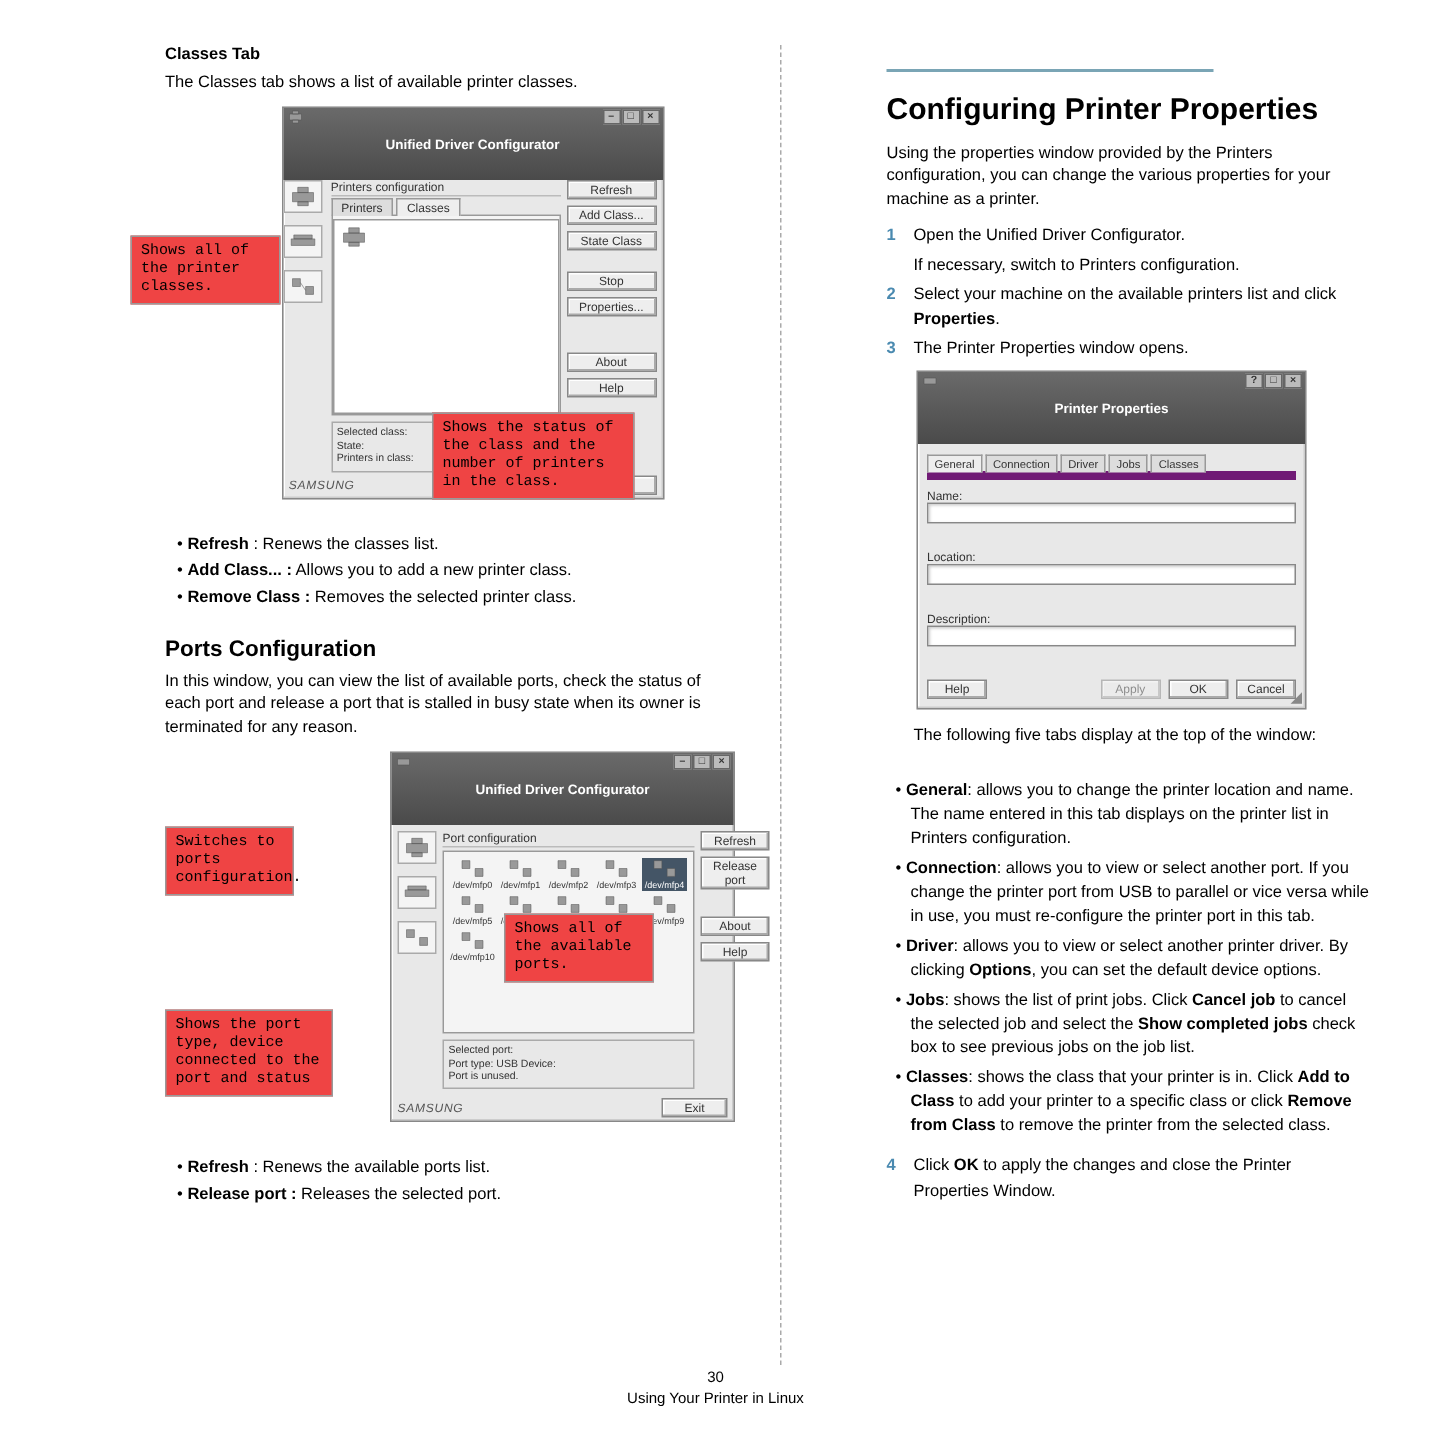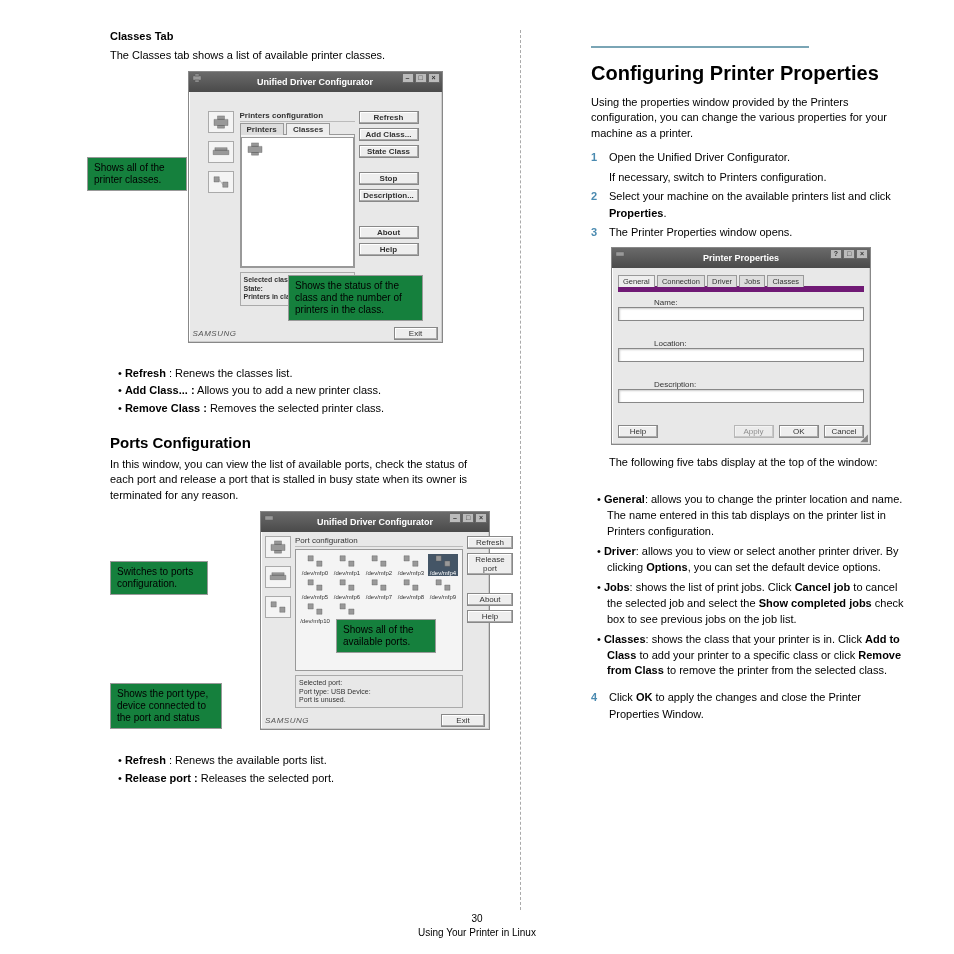--- a/index.html
+++ b/index.html
@@ -77,21 +77,21 @@
     color: #333;
     position: relative;
     box-shadow: inset -1px -1px 0 #ccc, inset 1px 1px 0 #fff;
   }
   .win .titlebar {
     background: linear-gradient(#6a6a6a,#4a4a4a);
     color: #fff;
     font-size: 9px;
     font-weight: bold;
     text-align: center;
-    padding: 4px 4px;
+    padding: 18px 4px;
     line-height: 12px;
     position: relative;
   }
   .win .titlebar .controls {
     position: absolute; right: 2px; top: 1px; display: flex; gap: 1px;
   }
   .win .titlebar .controls span {
     width: 12px; height: 10px; background: #bbb; border: 1px solid #666; font-size:7px; line-height:8px; text-align:center; color:#333;
   }
   .btn {
@@ -100,27 +100,27 @@
     border: 1px solid #888;
     background: #eee;
     font-size: 8px;
     padding: 1px 0;
     text-align: center;
     margin-bottom: 4px;
     box-shadow: inset -1px -1px 0 #aaa, inset 1px 1px 0 #fff;
   }
   .callout {
     position: absolute;
-    background: #15803d;
+    background: #ef4444;
     border: 1px solid #999;
     font-size: 10px;
     padding: 4px 6px;
     line-height: 1.2;
     z-index: 5;
-    font-family: Liberation Sans, sans-serif;
+    font-family: Liberation Mono, monospace;
     color:#000;
   }
   .iconslot {
     width: 26px; height: 22px;
     border: 1px solid #aaa;
     background: #f4f4f4;
     display:flex; align-items:center; justify-content:center;
     margin-bottom: 4px;
   }
   .iconslot svg { width: 18px; height: 14px; }
@@ -130,25 +130,25 @@
   }
   .tab.inactive { background:#ddd; }
   .panel {
     border:1px solid #999; background:#f4f4f4; padding:4px;
   }
   .fieldrow { margin: 4px 0; }
   .fieldrow input {
     width: 100%; height: 14px; border: 1px solid #888; background: #fff; font-size:8px;
     box-shadow: inset 1px 1px 2px #ccc;
   }
-  .fieldrow .lbl { font-size:8px; color:#333;margin-left:36px; }
+  .fieldrow .lbl { font-size:8px; color:#333; }
 
   
   .classes-win { width: 255px; margin: 4px auto 10px auto; }
-  .classes-body { display:flex; padding:19px; gap:4px;font-weight:bold; }
+  .classes-body { display:flex; padding:0; gap:4px; }
   .classes-side { width:28px; display:flex; flex-direction:column; gap:4px; }
   .classes-main { flex:1; }
   .classes-list { height:130px; background:#fff; border:1px solid #999; margin-top:2px; position:relative;}
   .classes-list .cicon { position:absolute; left:4px; top:4px; }
   .classes-right { width:64px; display:flex; flex-direction:column; }
   .classes-status { border:1px solid #aaa; padding:3px; font-size:7px; margin-top:4px; line-height:1.2; }
   .classes-footer { display:flex; justify-content:space-between; align-items:center; padding:2px 4px; }
   .brand { font-size:8px; color:#555; font-style:italic; letter-spacing:0.5px;}
 
   .ports-win { width: 230px; margin: 6px 0 10px 220px; }
@@ -240,21 +240,21 @@
               <div>State:</div>
               <div>Printers in class:</div>
             </div>
           </div>
           <div class="classes-right">
             <span class="btn">Refresh</span>
             <span class="btn">Add Class...</span>
             <span class="btn">State Class</span>
             <div style="height:10px;"></div>
             <span class="btn">Stop</span>
-            <span class="btn">Description...</span>
+            <span class="btn">Properties...</span>
             <div style="height:20px;"></div>
             <span class="btn">About</span>
             <span class="btn">Help</span>
           </div>
         </div>
         <div class="classes-footer">
           <span class="brand">SAMSUNG</span>
           <span class="btn" style="width:44px;display:inline-block;margin:0;">Exit</span>
         </div>
       </div>
@@ -363,21 +363,21 @@
             <div style="height:14px;"></div>
             <span class="btn">About</span>
             <span class="btn">Help</span>
           </div>
         </div>
         <div class="classes-footer">
           <span class="brand">SAMSUNG</span>
           <span class="btn" style="width:44px;display:inline-block;margin:0;">Exit</span>
         </div>
       </div>
-      <div class="callout" style="top:50px;left:70px;width:98px;">Switches to ports configuration.</div>
+      <div class="callout" style="top:50px;left:70px;width:86px;">Switches to ports configuration.</div>
       <div class="callout" style="top:108px;left:296px;width:100px;">Shows all of the available ports.</div>
       <div class="callout" style="top:172px;left:70px;width:112px;">Shows the port type, device connected to the port and status</div>
     </div>
 
     <ul class="bullets">
       <li><b>Refresh</b><span> : Renews the available ports list.</span></li>
       <li><b>Release port :</b><span> Releases the selected port.</span></li>
     </ul>
   </div>
 
@@ -432,20 +432,21 @@
             <span class="btn">Cancel</span>
           </span>
         </div>
       </div>
       <span class="resize-grip">◢</span>
     </div>
 
     <p class="para" style="padding-left:58px;">The following five tabs display at the top of the window:</p>
     <ul class="bullets">
       <li><b>General</b><span>: allows you to change the printer location and name. The name entered in this tab displays on the printer list in Printers configuration.</span></li>
+      <li><b>Connection</b><span>: allows you to view or select another port. If you change the printer port from USB to parallel or vice versa while in use, you must re-configure the printer port in this tab.</span></li>
       <li><b>Driver</b><span>: allows you to view or select another printer driver. By clicking </span><b>Options</b><span>, you can set the default device options.</span></li>
       <li><b>Jobs</b><span>: shows the list of print jobs. Click </span><b>Cancel job</b><span> to cancel the selected job and select the </span><b>Show completed jobs</b><span> check box to see previous jobs on the job list.</span></li>
       <li><b>Classes</b><span>: shows the class that your printer is in. Click </span><b>Add to Class</b><span> to add your printer to a specific class or click </span><b>Remove from Class</b><span> to remove the printer from the selected class.</span></li>
     </ul>
     <ol class="steps">
       <li><span class="num">4</span><span><span>Click </span><b>OK</b><span> to apply the changes and close the Printer Properties Window.</span></span></li>
     </ol>
   </div>
 </div>
 

